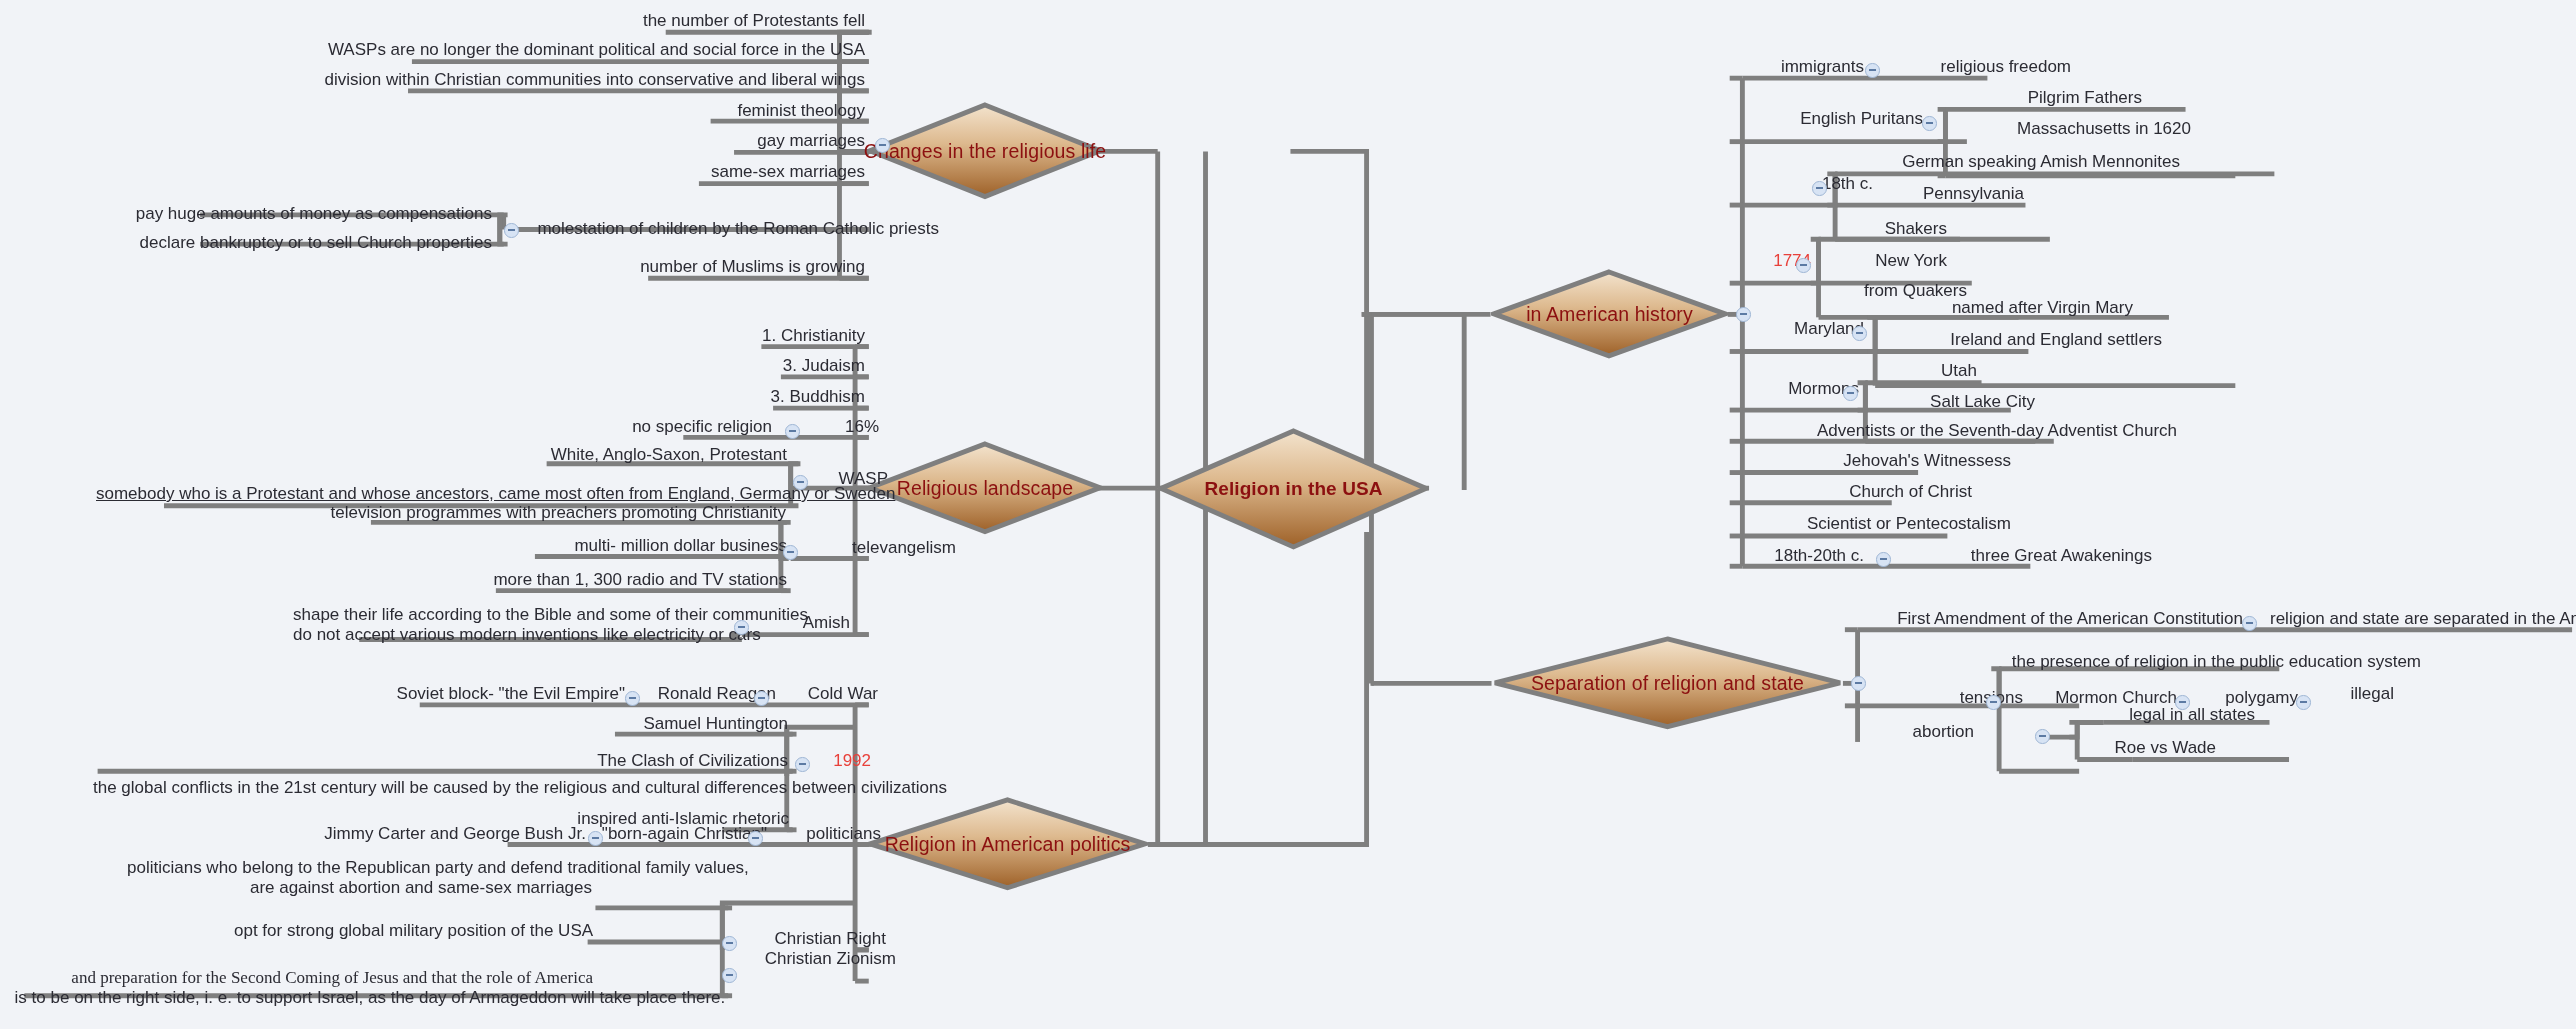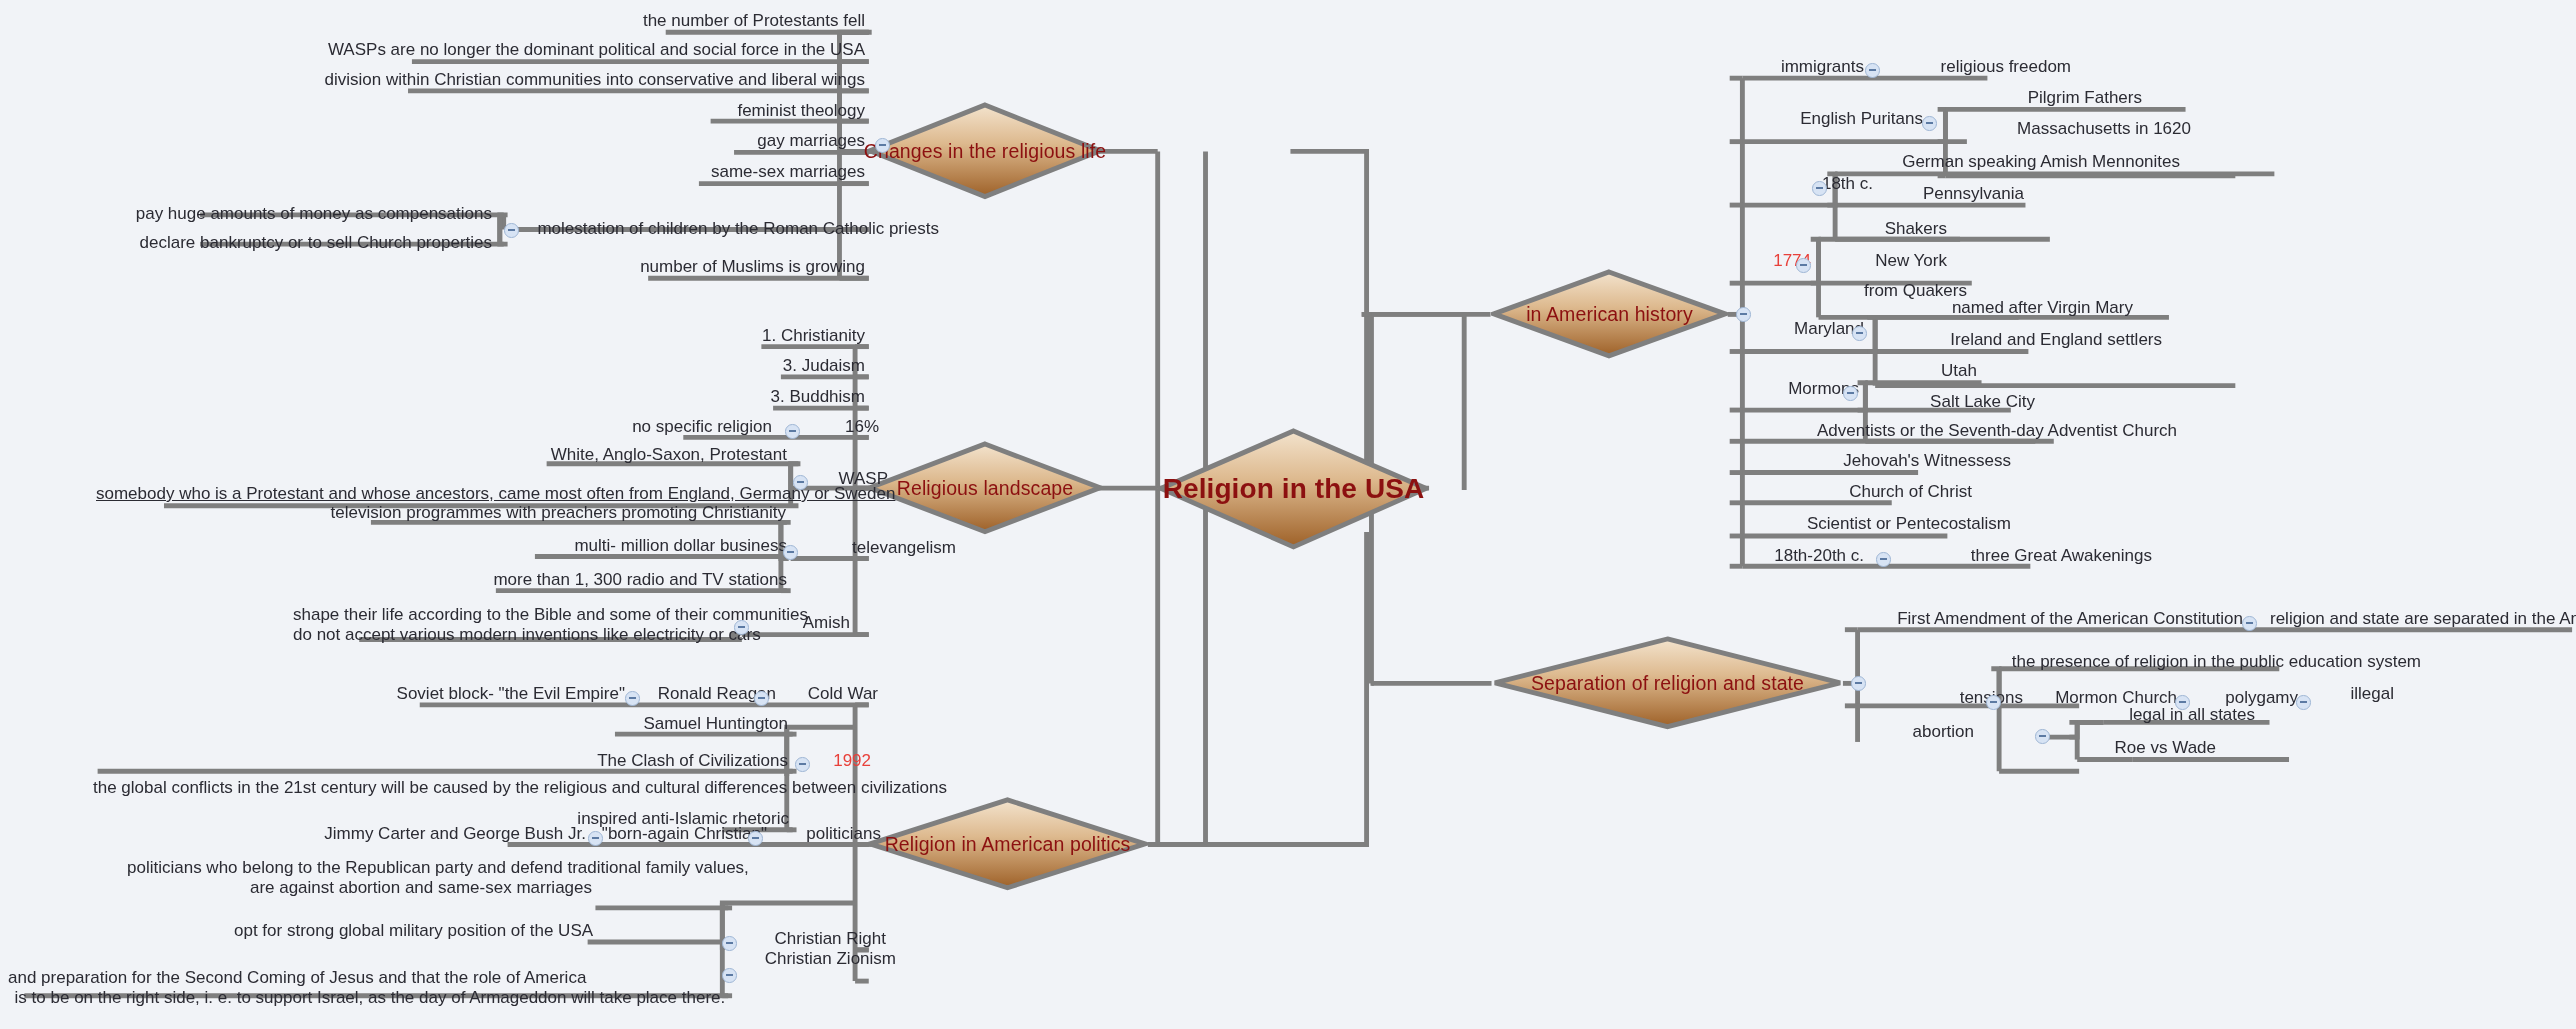--- a/index.html
+++ b/index.html
@@ -39,21 +39,21 @@
     position: absolute; inset: 0;
   }
   .diamond .dlabel {
     position: relative;
     color: #8c1010;
     font-size: 19.5px;
     white-space: nowrap;
     letter-spacing: 0.1px;
   }
   .diamond.root .dlabel {
-    font-size: 28px;
+    font-size: 19px;
     font-weight: bold;
   }
   .ic {
     position: absolute;
     width: 14.6px; height: 14.6px;
     border-radius: 50%;
     background: #d7e3f4;
     border: 1px solid #9fb6d4;
     box-sizing: border-box;
   }
@@ -350,21 +350,21 @@
   <div class="node r" style="left:93px; top:778px; width:696px;">the global conflicts in the 21st century will be caused by the religious and cultural differences between civilizations</div>
   <div class="node r" style="left:547px; top:809px; width:242px;">inspired anti-Islamic rhetoric</div>
   <div class="node l" style="left:764px; top:824px; width:117px;">politicians</div>
   <div class="node l" style="left:601px; top:824px; width:166px;">"born-again Christian"</div>
   <div class="node r" style="left:322px; top:824px; width:264px;">Jimmy Carter and George Bush Jr.</div>
   <div class="node l" style="left:740px; top:929px; width:146px;">Christian Right</div>
   <div class="node r" style="left:127px; top:858px; width:465px;">politicians who belong to the Republican party and defend traditional family values,</div>
   <div class="node r" style="left:127px; top:878px; width:465px;">are against abortion and same-sex marriages</div>
   <div class="node r" style="left:234px; top:921px; width:353px;">opt for strong global military position of the USA</div>
   <div class="node l" style="left:740px; top:949px; width:156px;">Christian Zionism</div>
-  <div class="node r" style="left:8px; top:968px; width:564px;">and preparation for the Second Coming of Jesus and that the role of America</div>
+  <div class="node r" style="left:29px; top:968px; width:564px;font-family:Liberation Serif, serif;">and preparation for the Second Coming of Jesus and that the role of America</div>
   <div class="node r" style="left:14.6px; top:988px; width:564px;">is to be on the right side, i. e. to support Israel, as the day of Armageddon will take place there.</div>
   <span class="ic" style="left:754px; top:691px;"></span>
   <span class="ic" style="left:625px; top:691px;"></span>
   <span class="ic" style="left:795px; top:757px;"></span>
   <span class="ic" style="left:748px; top:831px;"></span>
   <span class="ic" style="left:588px; top:831px;"></span>
   <span class="ic" style="left:722px; top:936px;"></span>
   <span class="ic" style="left:722px; top:968px;"></span>
 
   <div class="node l" style="left:1757px; top:57px; width:107px;">immigrants</div>

